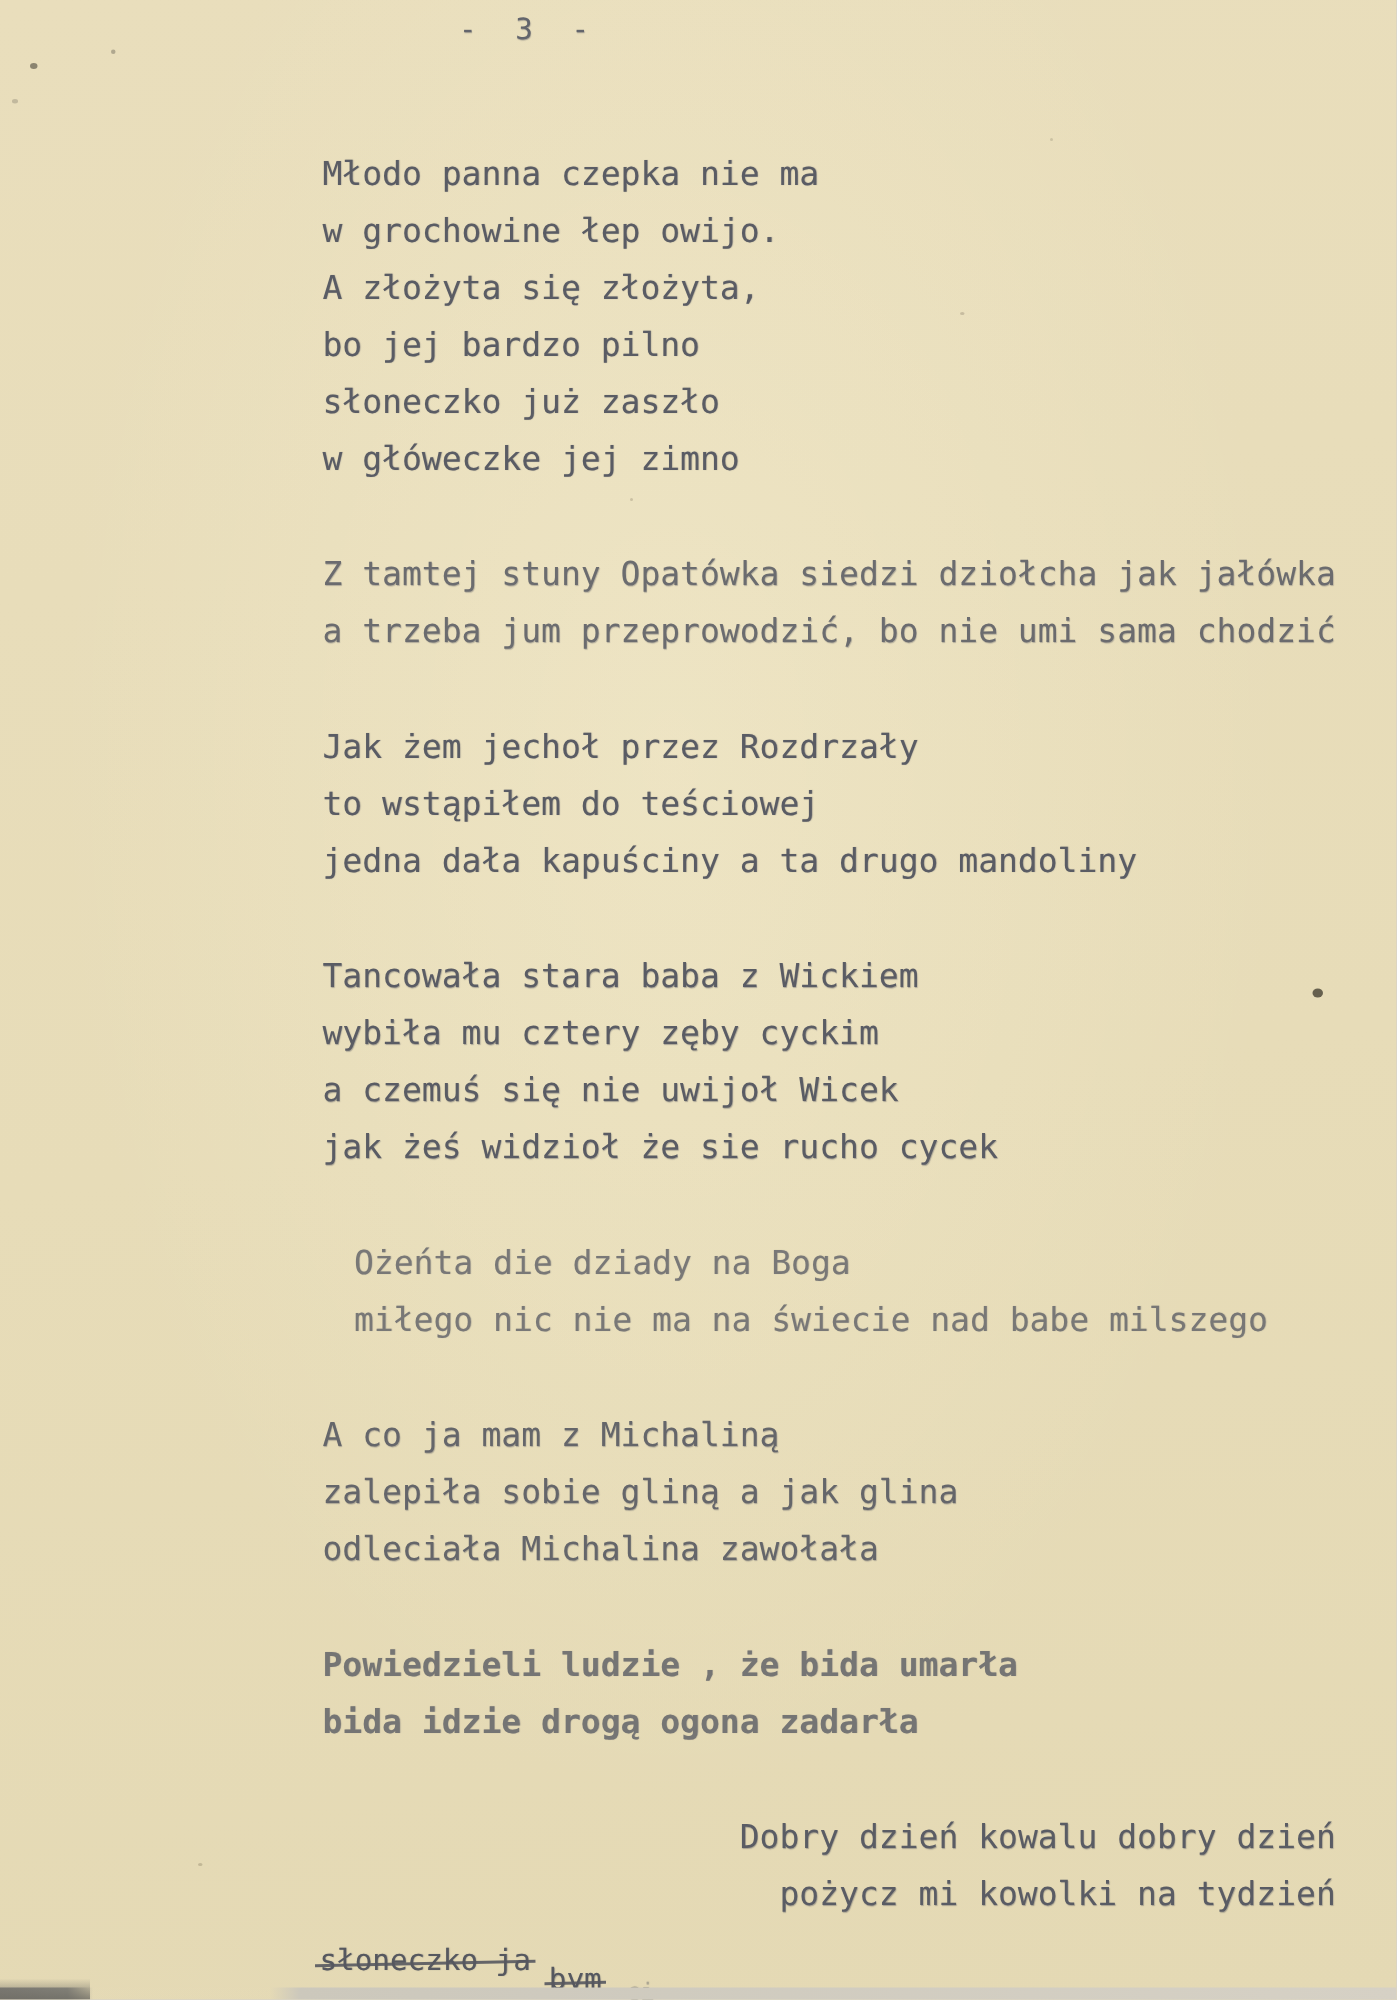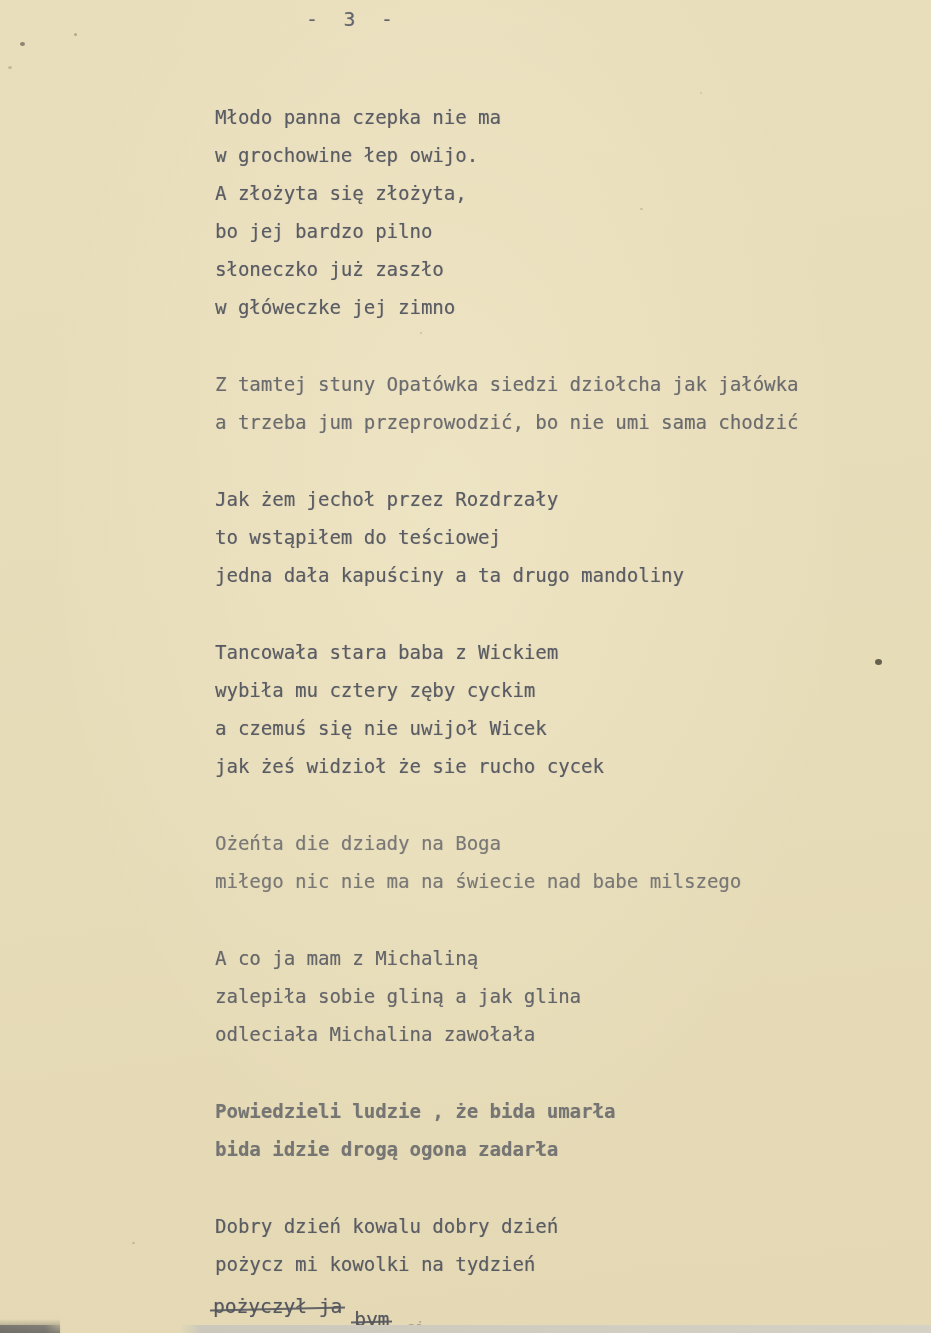--- a/index.html
+++ b/index.html
@@ -21,30 +21,30 @@
     position: absolute;
     left: 306px; top: 8px;
     font-size: 19.5px;
     letter-spacing: 7px;
     color: #63656c;
     text-shadow: 0.4px 0.4px 0.7px rgba(90,92,100,0.45);
   }
   .poem {
     position: absolute;
     left: 215px; top: 98px;
-    font-size: 19px;
+    font-size: 22px;
     line-height: 38px;
     white-space: pre;
     text-shadow: 0.4px 0.4px 0.7px rgba(90,92,100,0.45);
   }
   .stanza { margin: 0 0 39px 0; }
-  .stanza:last-child { margin-bottom: 0; }
+  .stanza:last-child { margin-bottom: 0; text-align: right; }
   
   .stanza:nth-of-type(2) { opacity: 0.88; }
-  .stanza:nth-of-type(5) { opacity: 0.78; }
+  .stanza:nth-of-type(5) { opacity: 0.78; margin-left: 21px; }
   .stanza:nth-of-type(6) { opacity: 0.92; }
   .stanza:nth-of-type(7) { opacity: 0.80; font-weight: bold; }
   .line { height: 38px; }
   .crossed-line {
     position: absolute;
     left: 213px; top: 1292px;
     font-size: 19.5px;
     line-height: 30px;
     white-space: pre;
     text-shadow: 0.4px 0.4px 0.7px rgba(90,92,100,0.5);
@@ -92,21 +92,21 @@
 </style>
 </head>
 <body>
 
 <div class="page">
 
   <div class="page-number">- 3 -</div>
 
   <div class="poem"><div class="stanza"><div class="line">Młodo panna czepka nie ma</div><div class="line">w grochowine łep owijo.</div><div class="line">A złożyta się złożyta,</div><div class="line">bo jej bardzo pilno</div><div class="line">słoneczko już zaszło</div><div class="line">w główeczke jej zimno</div></div><div class="stanza"><div class="line">Z tamtej stuny Opatówka siedzi dziołcha jak jałówka</div><div class="line">a trzeba jum przeprowodzić, bo nie umi sama chodzić</div></div><div class="stanza"><div class="line">Jak żem jechoł przez Rozdrzały</div><div class="line">to wstąpiłem do teściowej</div><div class="line">jedna dała kapuściny a ta drugo mandoliny</div></div><div class="stanza"><div class="line">Tancowała stara baba z Wickiem</div><div class="line">wybiła mu cztery zęby cyckim</div><div class="line">a czemuś się nie uwijoł Wicek</div><div class="line">jak żeś widzioł że sie rucho cycek</div></div><div class="stanza"><div class="line">Ożeńta die dziady na Boga</div><div class="line">miłego nic nie ma na świecie nad babe milszego</div></div><div class="stanza"><div class="line">A co ja mam z Michaliną</div><div class="line">zalepiła sobie gliną a jak glina</div><div class="line">odleciała Michalina zawołała</div></div><div class="stanza"><div class="line">Powiedzieli ludzie , że bida umarła</div><div class="line">bida idzie drogą ogona zadarła</div></div><div class="stanza"><div class="line">Dobry dzień kowalu dobry dzień</div><div class="line">pożycz mi kowolki na tydzień</div></div></div>
 
-  <div class="crossed-line"><span class="strike s1">pożyczył ja</span><span class="strike s2">bym</span><span class="faint-trail">ci</span></div>
+  <div class="crossed-line"><span class="strike s1">słoneczko ja</span><span class="strike s2">bym</span><span class="faint-trail">ci</span></div>
 
   <div class="speck" style="left:20px; top:42px; width:5px; height:4px; background:#6b6657; opacity:.75;"></div>
   <div class="speck" style="left:74px; top:33px; width:3px; height:3px; background:#8a8372; opacity:.6;"></div>
   <div class="speck" style="left:8px; top:66px; width:4px; height:3px; background:#9b9480; opacity:.5;"></div>
   <div class="speck" style="left:875px; top:659px; width:7px; height:6px; background:#4f4a3b; opacity:.85;"></div>
   <div class="speck" style="left:640px; top:208px; width:3px; height:2px; background:#a99f86; opacity:.55;"></div>
   <div class="speck" style="left:420px; top:332px; width:2px; height:2px; background:#a99f86; opacity:.5;"></div>
   <div class="speck" style="left:132px; top:1242px; width:3px; height:2px; background:#a09678; opacity:.5;"></div>
   <div class="speck" style="left:700px; top:92px; width:2px; height:2px; background:#a99f86; opacity:.45;"></div>
 

